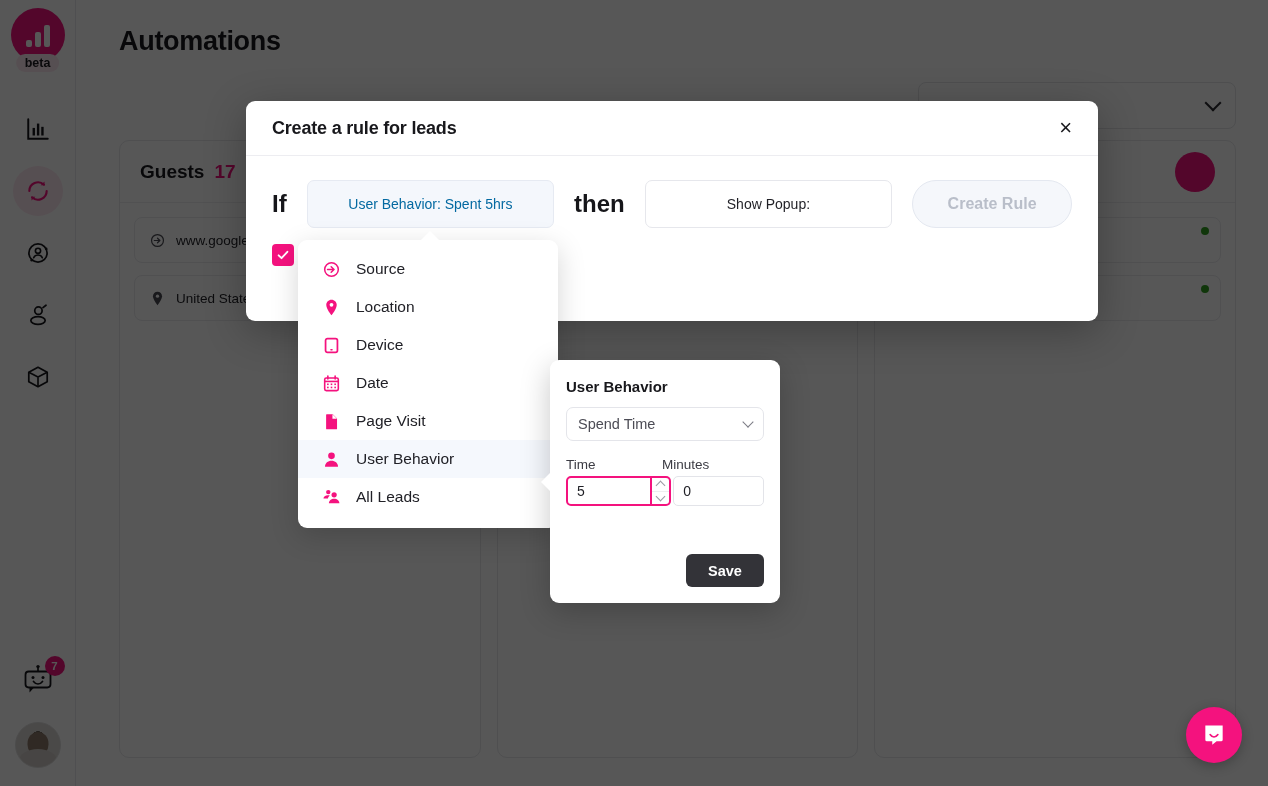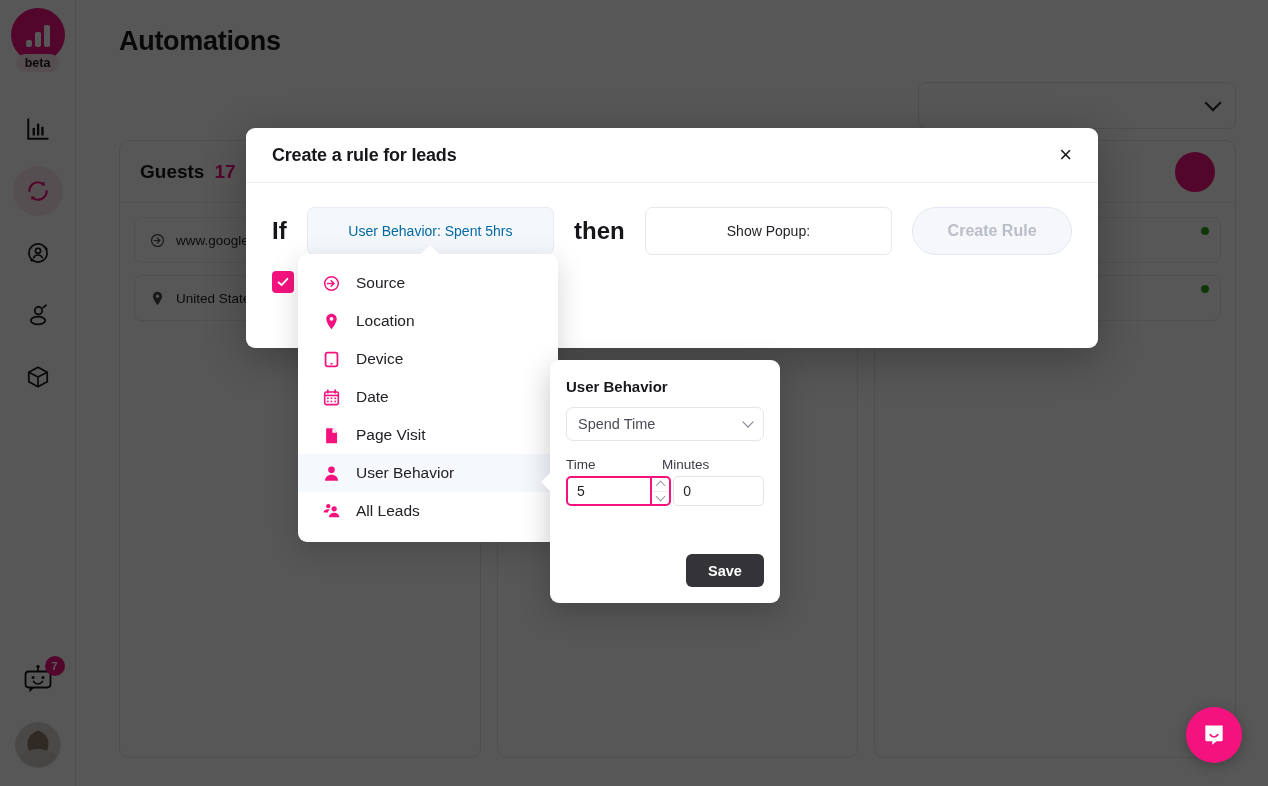--- a/index.html
+++ b/index.html
@@ -149,21 +149,20 @@
     z-index: 20;
   }
 
   
   .modal {
     position: absolute; left: 246px; top: 101px;
     width: 852px; height: 220px;
     background: #fff; border-radius: 9px;
     box-shadow: 0 10px 40px rgba(0,0,0,0.28);
     z-index: 30;
-    margin-top: 27px;
   }
   .modal-head {
     height: 55px; border-bottom: 1px solid #ededf1;
     display: flex; align-items: center; padding: 0 26px;
   }
   .modal-title { font-size: 18px; font-weight: 700; color: #18181c; letter-spacing: -0.2px; }
   .modal-close {
     margin-left: auto; font-size: 22px; color: #18181c;
     line-height: 1; cursor: pointer; font-weight: 400;
   }
@@ -203,21 +202,21 @@
     width: 22px; height: 22px; border-radius: 4px;
     background: #f4127e;
     display: flex; align-items: center; justify-content: center;
     cursor: pointer; flex: 0 0 auto;
   }
   .checkbox svg { display: block; }
   .cb-label { font-size: 14px; color: #1f1f25; }
 
   
   .dropdown {
-    position: absolute; left: 298px; top: 254px;
+    position: absolute; left: 298px; top: 240px;
     width: 260px;
     background: #fff; border-radius: 9px;
     box-shadow: 0 8px 28px rgba(0,0,0,0.17);
     padding: 10px 0 12px 0;
     z-index: 40;
   }
   .dd-arrow {
     position: absolute; top: -9px; left: 122px;
     width: 20px; height: 10px;
     background: #fff;

